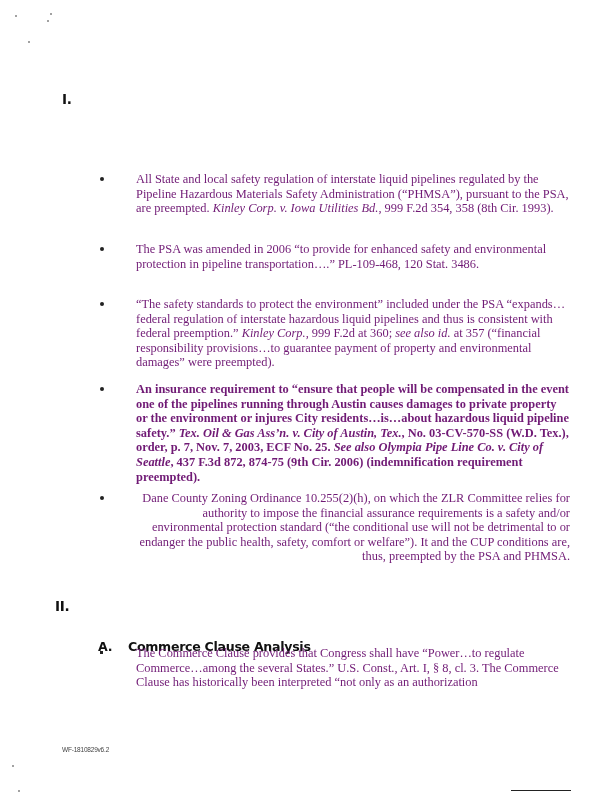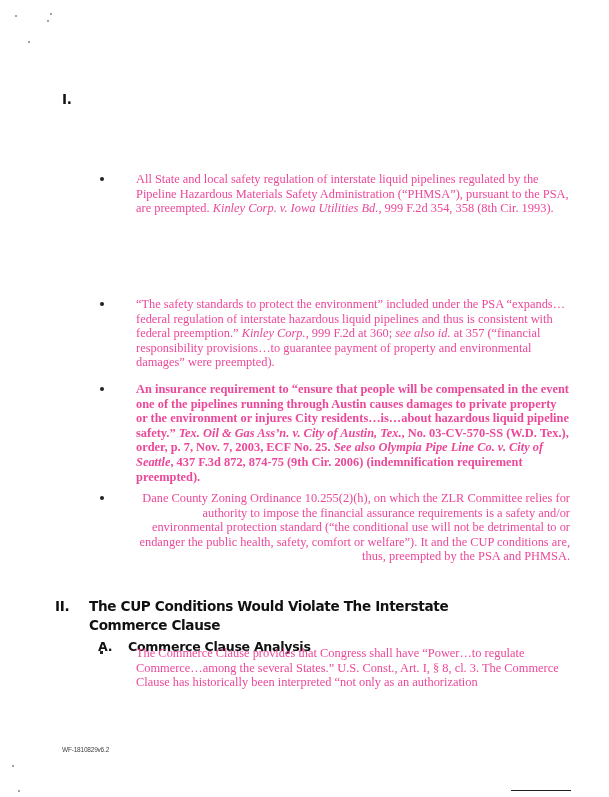--- a/index.html
+++ b/index.html
@@ -52,21 +52,21 @@
       color: #111;
       letter-spacing: -0.3px;
     }
     .bullet-item {
       position: absolute;
       left: 100px;
       width: 470px;
       font-family: "Liberation Serif", serif;
       font-size: 12.4px;
       line-height: 14.6px;
-      color: #ec4899;
+      color: #701a75;
     }
     .bullet-item .dot {
       position: absolute;
       left: 0;
       top: 5px;
       width: 4px;
       height: 4px;
       background: #222;
       border-radius: 50%;
     }
@@ -109,39 +109,42 @@
 
   <div class="heading" style="left:62px;top:90px;width:510px;">
     <span class="num">I.</span>
   </div>
 
   <div class="bullet-item" style="top:172px;">
     <span class="dot"></span>
     <span class="body"><span>All State and local safety regulation of interstate liquid pipelines regulated by the Pipeline Hazardous Materials Safety Administration (“PHMSA”), pursuant to the PSA, are preempted. </span><i>Kinley Corp. v. Iowa Utilities Bd.</i><span>, 999 F.2d 354, 358 (8th Cir. 1993).</span></span>
   </div>
 
+  <div class="bullet-item" style="top:242px;">
+    <span class="dot"></span>
+    <span class="body"><span>The PSA was amended in 2006 “to provide for enhanced safety and environmental protection in pipeline transportation….” PL-109-468, 120 Stat. 3486.</span></span>
+  </div>
 
   <div class="bullet-item" style="top:297px;">
     <span class="dot"></span>
     <span class="body"><span>“The safety standards to protect the environment” included under the PSA “expands…federal regulation of interstate hazardous liquid pipelines and thus is consistent with federal preemption.” </span><i>Kinley Corp.</i><span>, 999 F.2d at 360; </span><i>see also id.</i><span> at 357 (“financial responsibility provisions…to guarantee payment of property and environmental damages” were preempted).</span></span>
   </div>
 
   <div class="bullet-item" style="top:382px;font-weight:bold;">
     <span class="dot"></span>
     <span class="body"><span>An insurance requirement to “ensure that people will be compensated in the event one of the pipelines running through Austin causes damages to private property or the environment or injures City residents…is…about hazardous liquid pipeline safety.” </span><i>Tex. Oil &amp; Gas Ass’n. v. City of Austin, Tex.</i><span>, No. 03-CV-570-SS (W.D. Tex.), order, p. 7, Nov. 7, 2003, ECF No. 25.  </span><i>See also Olympia Pipe Line Co. v. City of Seattle</i><span>, 437 F.3d 872, 874-75 (9th Cir. 2006) (indemnification requirement preempted).</span></span>
   </div>
 
   <div class="bullet-item" style="top:491px;text-align:right;">
     <span class="dot"></span>
     <span class="body"><span>Dane County Zoning Ordinance 10.255(2)(h), on which the ZLR Committee relies for authority to impose the financial assurance requirements is a safety and/or environmental protection standard (“the conditional use will not be detrimental to or endanger the public health, safety, comfort or welfare”). It and the CUP conditions are, thus, preempted by the PSA and PHMSA.</span></span>
   </div>
 
   <div class="heading" style="left:55px;top:597px;width:500px;">
     <span class="num">II.</span>
-    <span class="txt" style="margin-left:34px;width:420px;">The CUP Conditions Would Violate The Interstate Commerce Clause</span>
   </div>
 
   <div class="sub-heading" style="left:98px;top:639px;width:400px;">
     <span style="position:absolute;left:0;top:0;">A.</span>
     <span style="display:block;margin-left:30px;">Commerce Clause Analysis</span>
   </div>
 
   <div class="bullet-item" style="top:646px;">
     <span class="dot" style="border-radius:0;width:3px;height:3px;"></span>
     <span class="body"><span>The Commerce Clause provides that Congress shall have “Power…to regulate Commerce…among the several States.” U.S. Const., Art. I, § 8, cl. 3. The Commerce Clause has historically been interpreted “not only as an authorization</span></span>

